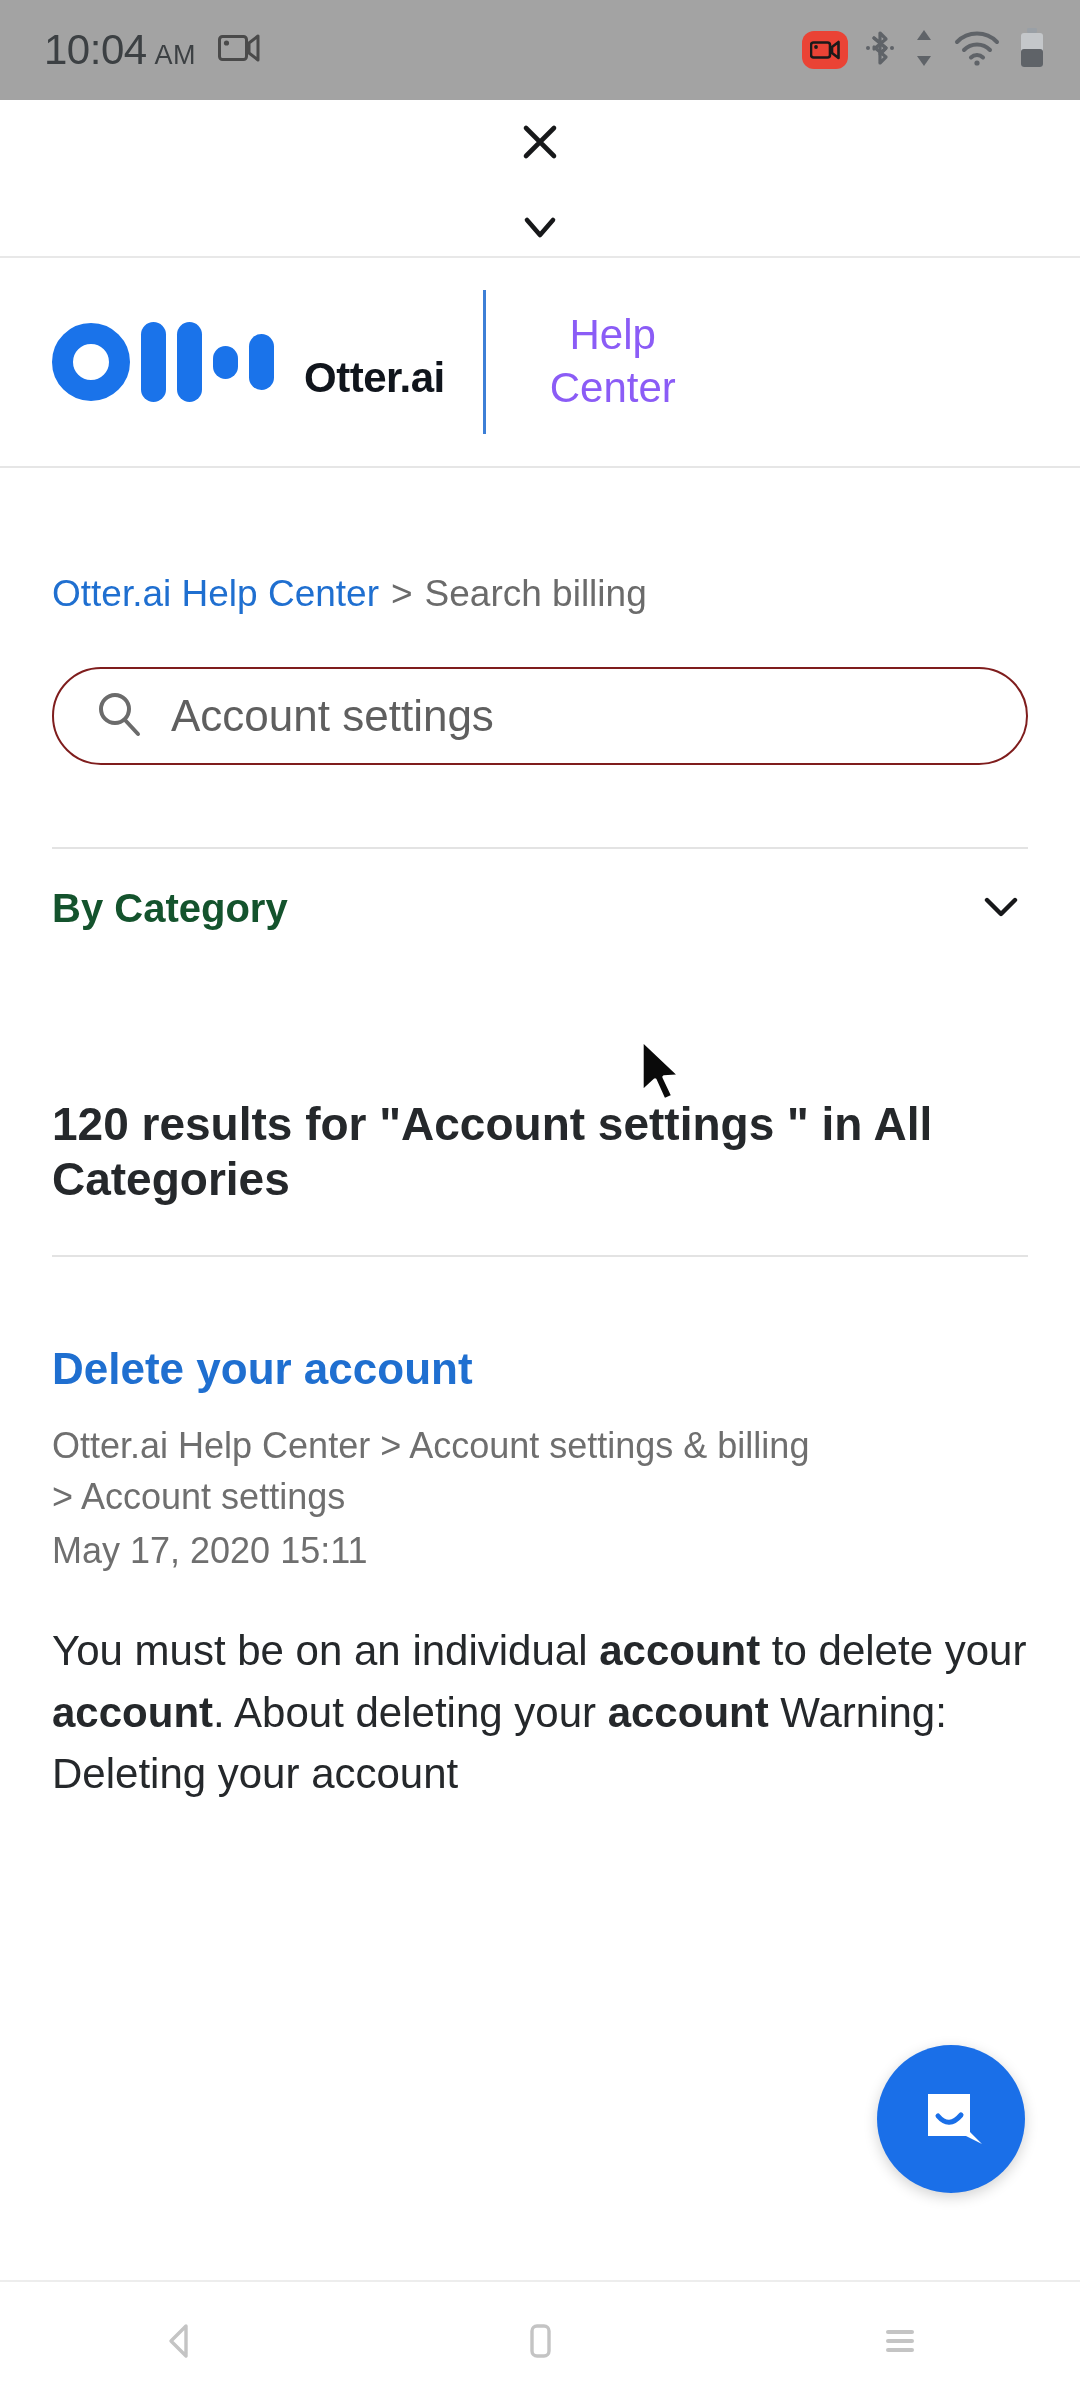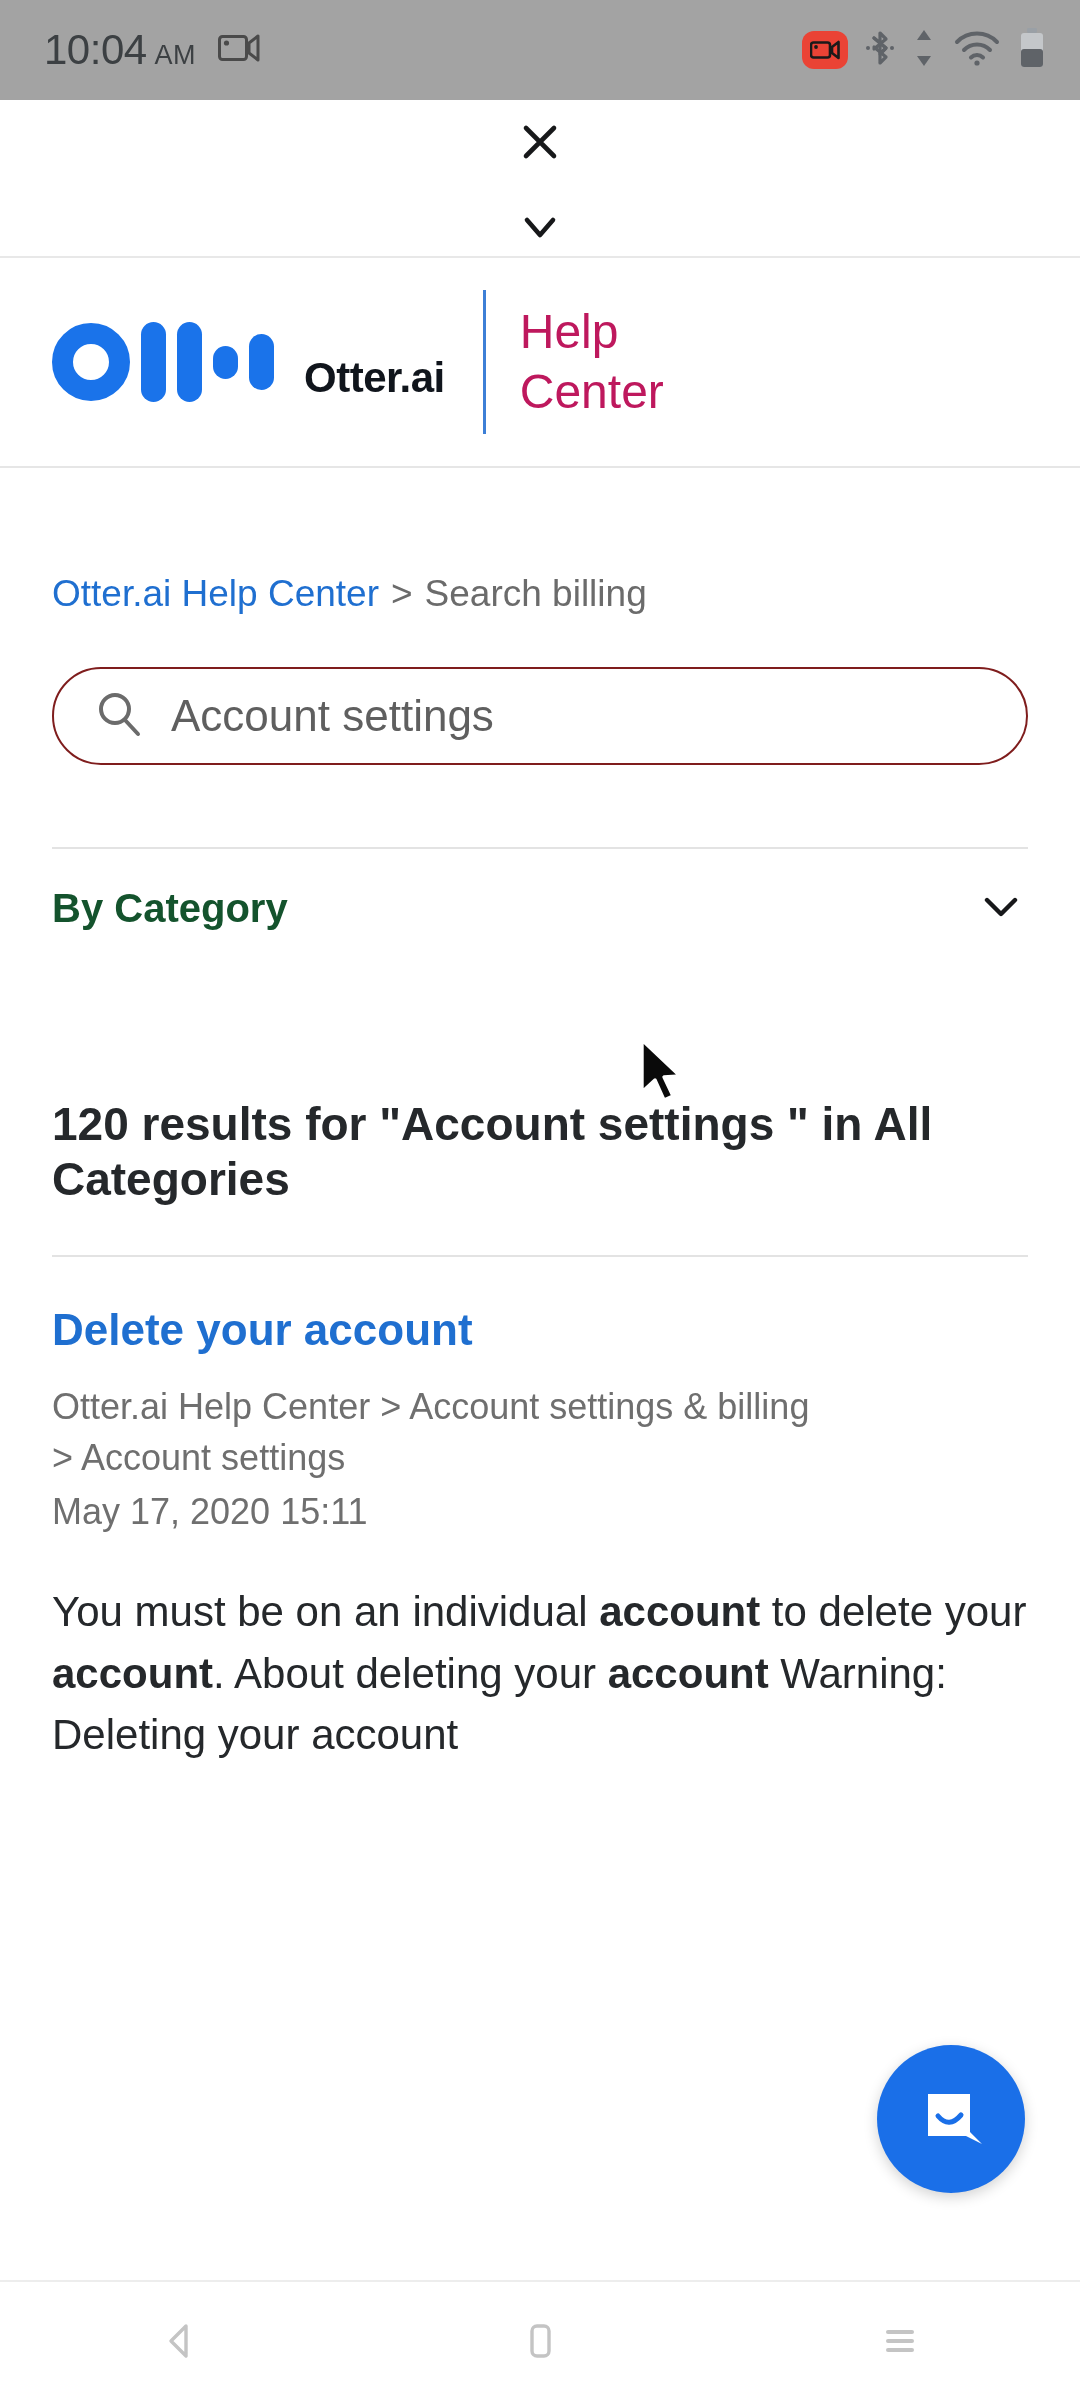--- a/index.html
+++ b/index.html
@@ -134,25 +134,26 @@
     flex: none;
   }
 
   .hdr-links {
     display: flex;
     align-items: flex-end;
     flex: 1;
     min-width: 0;
   }
   .hdr-help {
-    font-size: 48px;
-    color: #be185d;
+    font-size: 42px;
+    color: #8b5cf6;
     line-height: 1.26;
     width: 186px;
     flex: none;
+    text-align: center;
   }
   .hdr-status {
     font-size: 40px;
     color: #1f6fd0;
     margin-left: 4px;
     white-space: nowrap;
     padding-bottom: 2px;
   }
   .status-dot {
     display: inline-block;
@@ -222,21 +223,21 @@
     margin: 130px 52px 0 52px;
     font-size: 46px;
     font-weight: 700;
     color: #25282b;
     line-height: 1.2;
   }
   .hr-results { margin-top: 48px; }
 
   .result {
     margin: 0 52px;
-    padding-top: 49px;
+    padding-top: 88px;
   }
   .result-title {
     font-size: 44px;
     font-weight: 700;
     color: #1f6fd0;
     line-height: 1.1;
   }
   .result-crumbs {
     margin-top: 26px;
     font-size: 36px;

